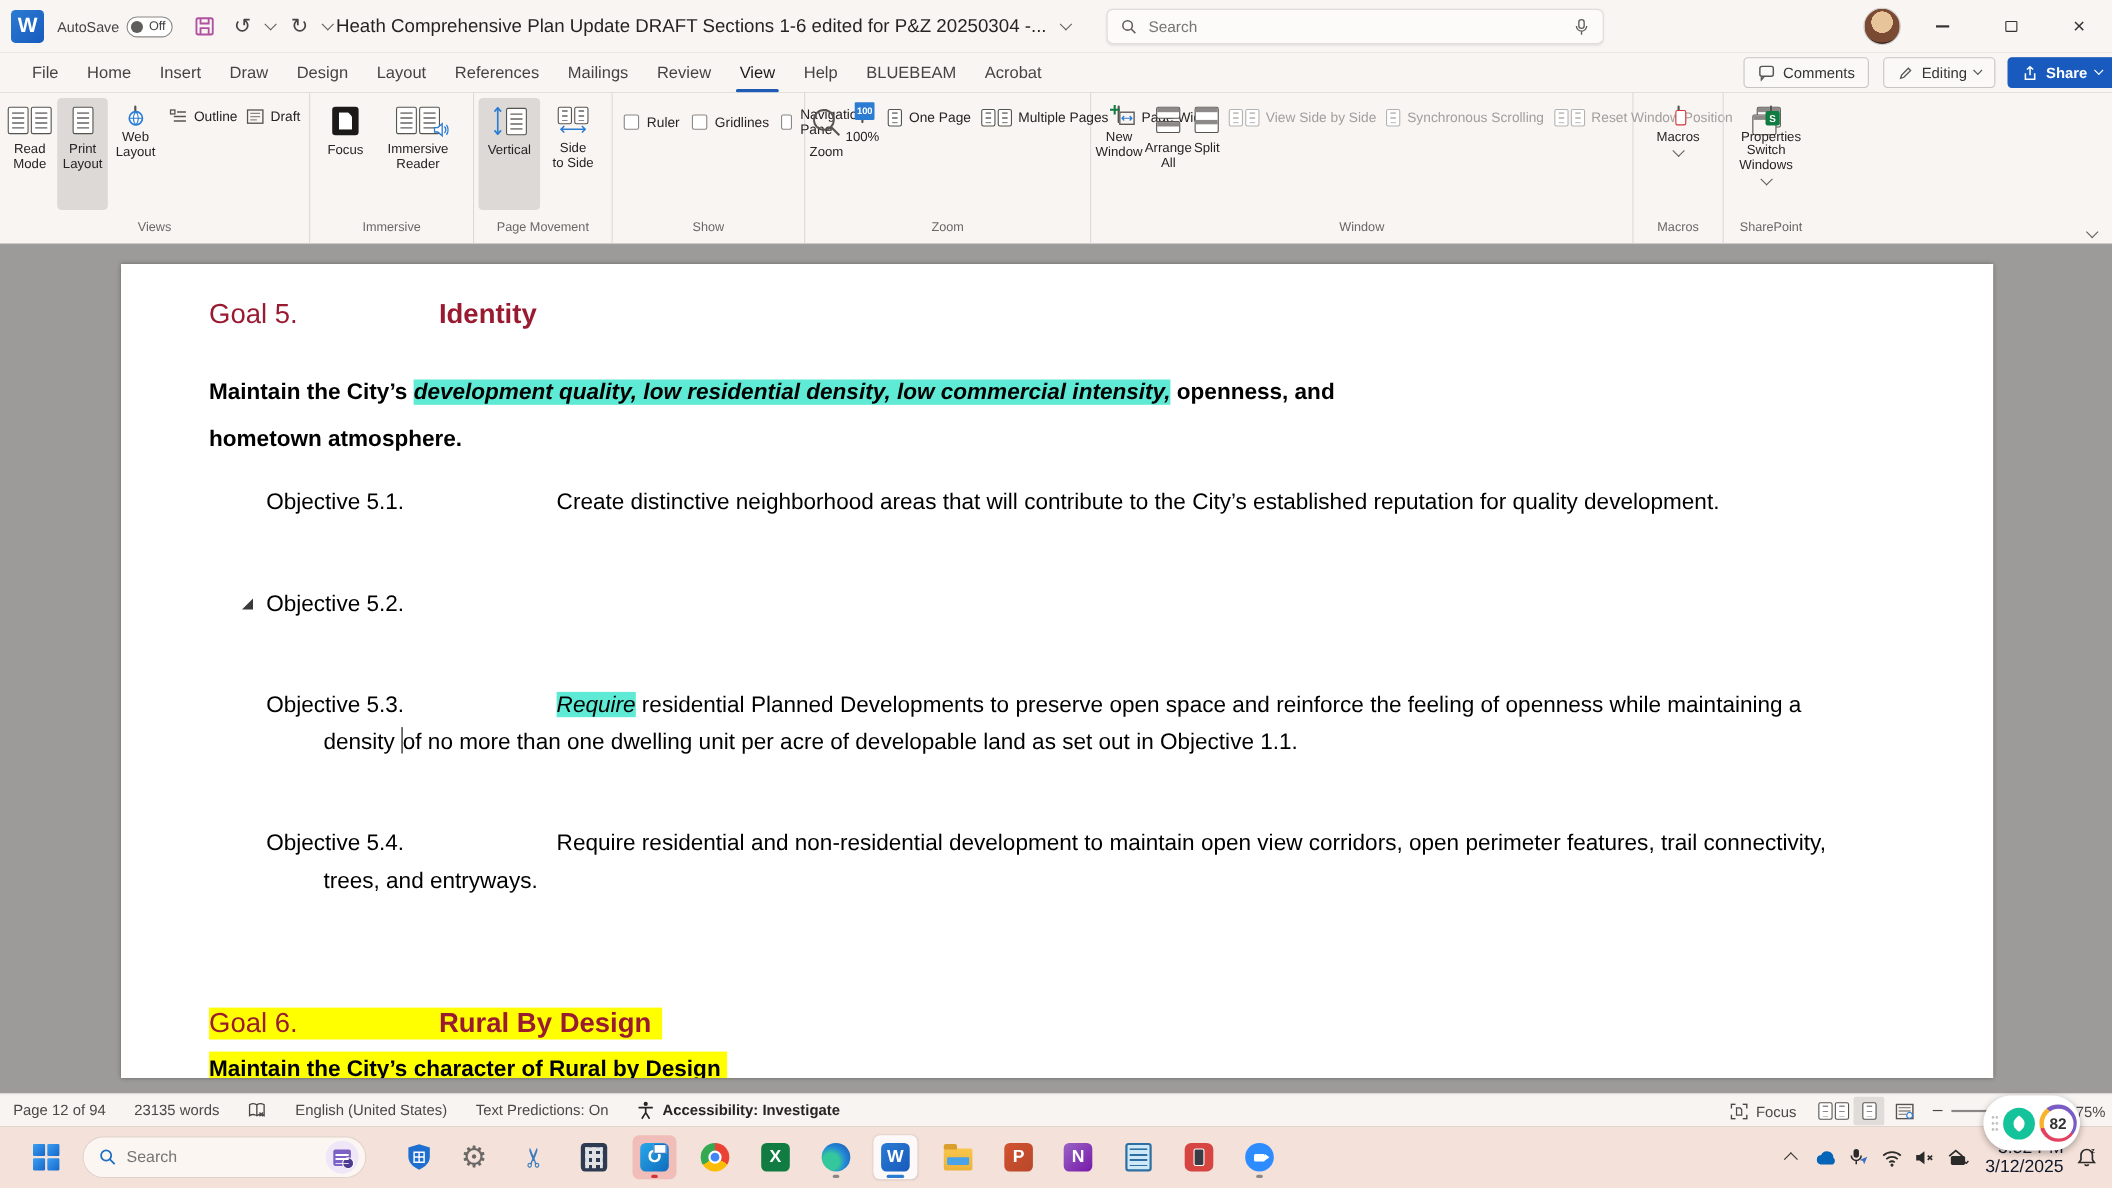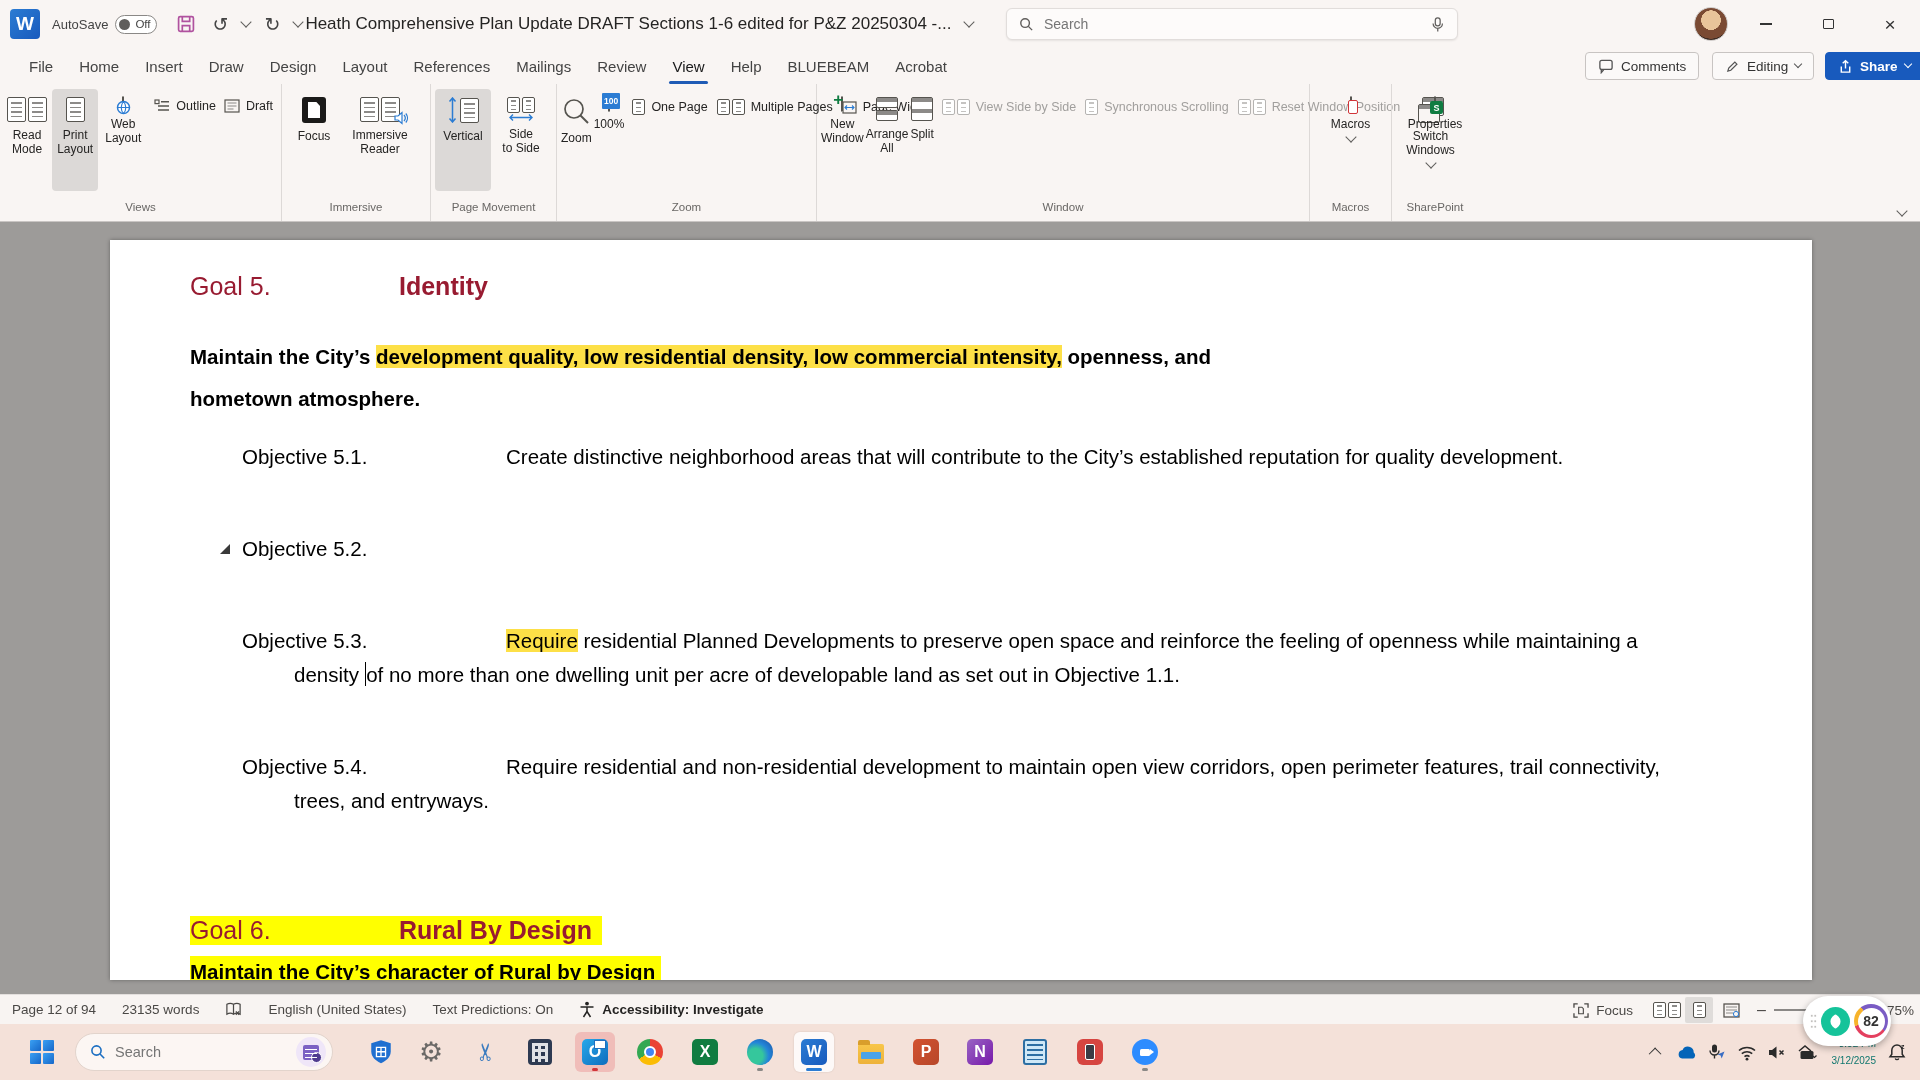--- a/index.html
+++ b/index.html
@@ -69,21 +69,21 @@
 
   
   .canvas { position:absolute; top:222px; bottom:86px; left:0; right:0; background:#9d9b99; }
   .page { position:absolute; left:110px; top:18px; width:1702px; height:740px; background:#fff; overflow:hidden; box-shadow:0 0 4px rgba(0,0,0,.35); color:#000; }
   .goal { position:absolute; left:80px; font-size:25px; color:#981b31; white-space:nowrap; }
   .goal .glabel { display:inline-block; width:209px; font-weight:400; }
   .goal .gtitle { font-weight:700; }
   #goal5 { top:32px; }
   #goal6 { top:648px; background:#ffff00; padding-right:10px;margin-top:28px; }
   .intro { position:absolute; left:80px; top:96px; font-size:20.5px; font-weight:700; line-height:42px; color:#000; }
-  mark { background:#fde047; color:inherit; }
+  mark { background:#5eead4; color:inherit;font-style:italic; }
   .obj { position:absolute; left:0; right:122px; font-size:20.5px; line-height:34px; }
   .obj .olabel { position:absolute; left:132px; top:0; white-space:nowrap; }
   .obj p { margin:0 0 0 184px; text-indent:212px; }
   #obj51 { top:200px; } #obj52 { top:292px; } #obj53 { top:384px; } #obj54 { top:510px; }
   .tri { position:absolute; left:110px; top:12px; width:0; height:0; border-left:10px solid transparent; border-bottom:10px solid #3a3a3a; }
   .caret { display:inline-block; width:1.5px; height:24px; background:#000; vertical-align:-4px; }
   .g6sub { position:absolute; left:80px; top:716px; font-size:20.5px; font-weight:700; background:#ffff00; line-height:32px; padding-right:6px; white-space:nowrap; }
 
   
   .statusbar { position:absolute; bottom:56px; left:0; right:0; height:30px; background:#f8f4f2; border-top:1px solid #e3dfdd; display:flex; align-items:center; font-size:13.5px; color:#4a4846; padding-left:12px; }
@@ -132,21 +132,21 @@
   .noteico { width:24px; height:26px; background:#cfe8f7; border:2px solid #2d6fa3; border-radius:3px; position:relative; }
   .noteico::after { content:""; position:absolute; inset:3px 2px; background:repeating-linear-gradient(to bottom,#2d6fa3 0 1.6px, transparent 1.6px 5px); }
   .phoneico { width:26px; height:26px; border-radius:6px; background:#d64541; display:flex; align-items:center; justify-content:center; }
   .phoneico div { width:10px; height:16px; background:#3b3b45; border-radius:2px; border:1.5px solid #fff; }
   .zoomico { width:26px; height:26px; border-radius:50%; background:#2d8cff; display:flex; align-items:center; justify-content:center; }
   .zoomico div { width:10px; height:7px; background:#fff; border-radius:1.5px; position:relative; }
   .zoomico div::after { content:""; position:absolute; right:-4px; top:0.5px; border-left:4px solid #fff; border-top:3px solid transparent; border-bottom:3px solid transparent; }
   .outlook-env { position:absolute; right:2px; top:1px; width:12px; height:9px; background:#fff; border:1px solid #1e6fc0; }
   .tray { position:absolute; right:0; top:0; height:56px; display:flex; align-items:center; }
   .tray-ico { width:30px; height:36px; display:flex; align-items:center; justify-content:center; }
-  .tray-time { text-align:right; font-size:10px; color:#0f766e; line-height:17px; margin:0 6px 0 10px; }
+  .tray-time { text-align:right; font-size:16px; color:#0f172a; line-height:17px; margin:0 6px 0 10px; }
   .chev-up { width:9px; height:9px; border-left:1.8px solid #333; border-top:1.8px solid #333; transform:rotate(45deg) translateY(2px); }
 
   svg { flex:none; }
   svg text { font-family:"Liberation Sans",sans-serif; }
 </style>
 </head>
 <body>
 
 <div id="root">
 
@@ -340,20 +340,39 @@
                 <path d="M1 4.5h22 M4 1.5L1 4.5l3 3 M20 1.5l3 3-3 3" fill="none" stroke="#2b7cd3" stroke-width="1.4"></path>
               </svg>
           </span>
           <span class="blabel" style="margin-top:8px">Side
 to Side</span>
         </div>
       </div>
       <div class="rlabel">Page Movement</div>
     </div>
 
+    <div class="rgroup" style="width:175px">
+      <div class="rbody">
+        <div class="smallcol" style="gap:11px;padding-top:8px">
+          <span class="chkrow">
+              <span class="chk"></span>
+              <span>Ruler</span>
+            </span>
+          <span class="chkrow">
+              <span class="chk"></span>
+              <span>Gridlines</span>
+            </span>
+          <span class="chkrow">
+              <span class="chk"></span>
+              <span>Navigation Pane</span>
+            </span>
+        </div>
+      </div>
+      <div class="rlabel">Show</div>
+    </div>
 
     <div class="rgroup" style="width:260px">
       <div class="rbody">
         <div class="bigbtn">
           <svg width="28" height="28" viewBox="0 0 28 28">
               <circle cx="12" cy="12" r="9" fill="none" stroke="#56544f" stroke-width="1.7"></circle>
               <path d="M18.5 18.5L26 26" stroke="#56544f" stroke-width="1.9"></path>
             </svg>
           <span class="blabel">Zoom</span>
         </div>

